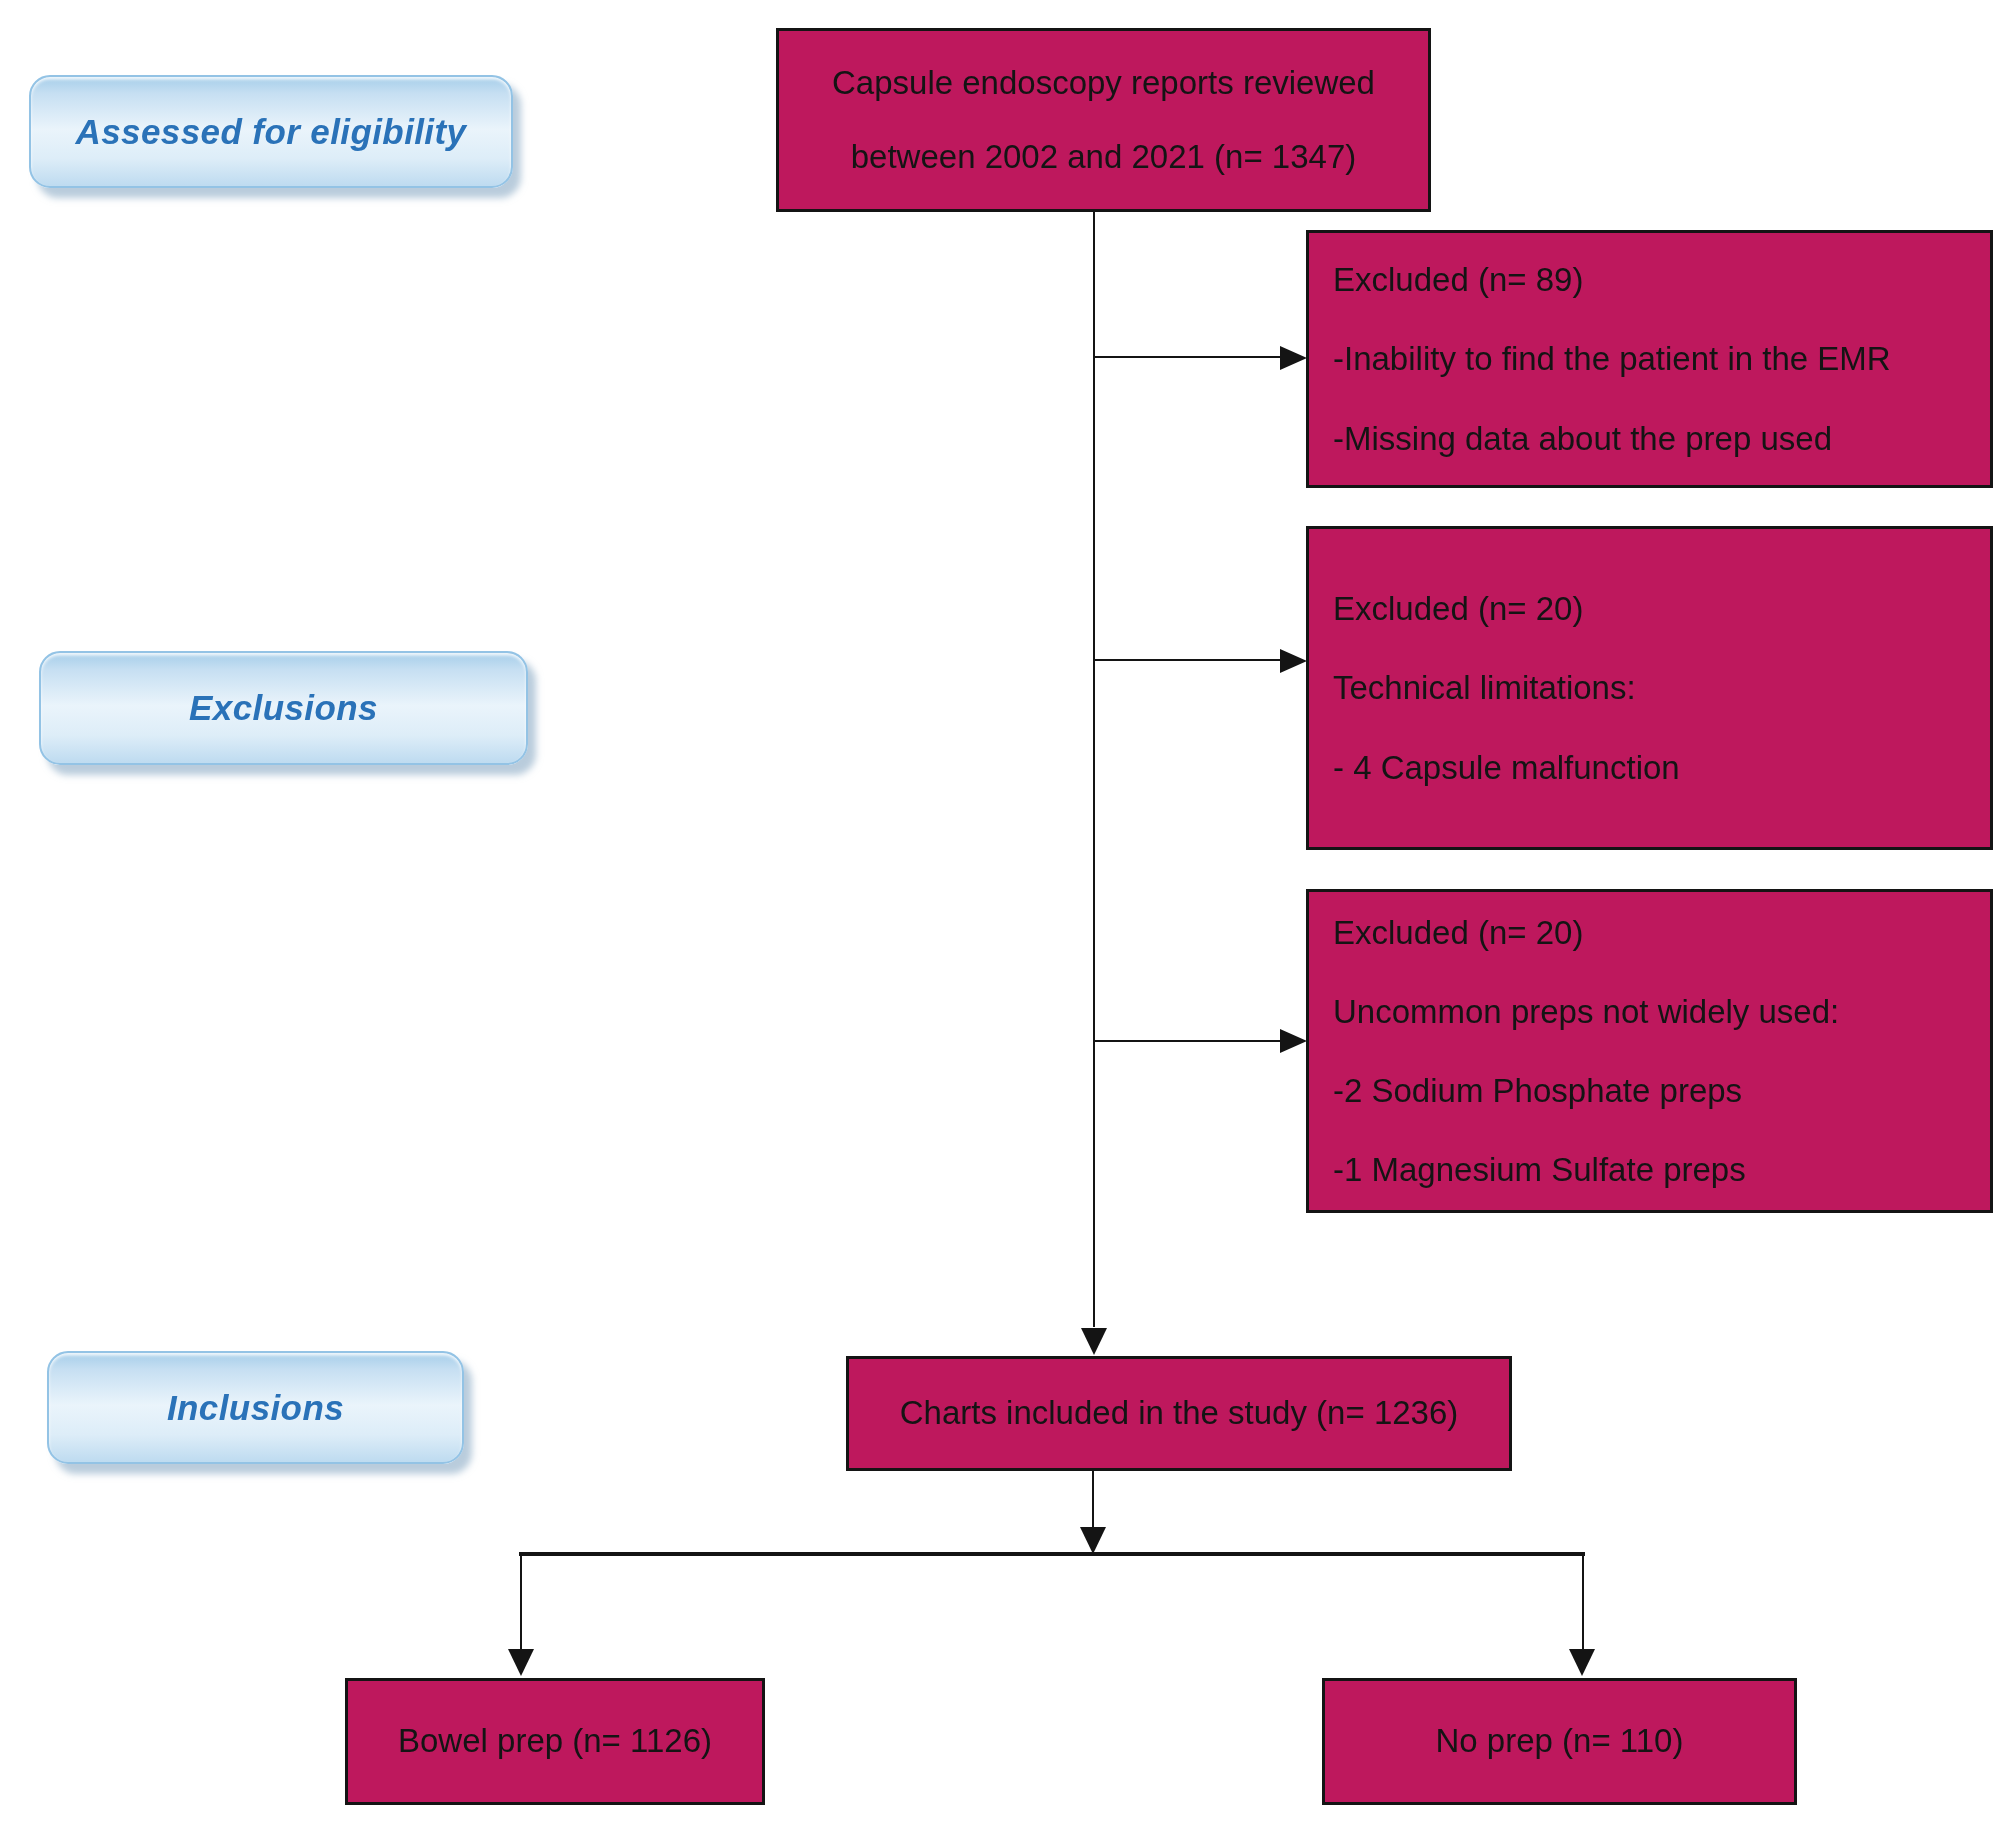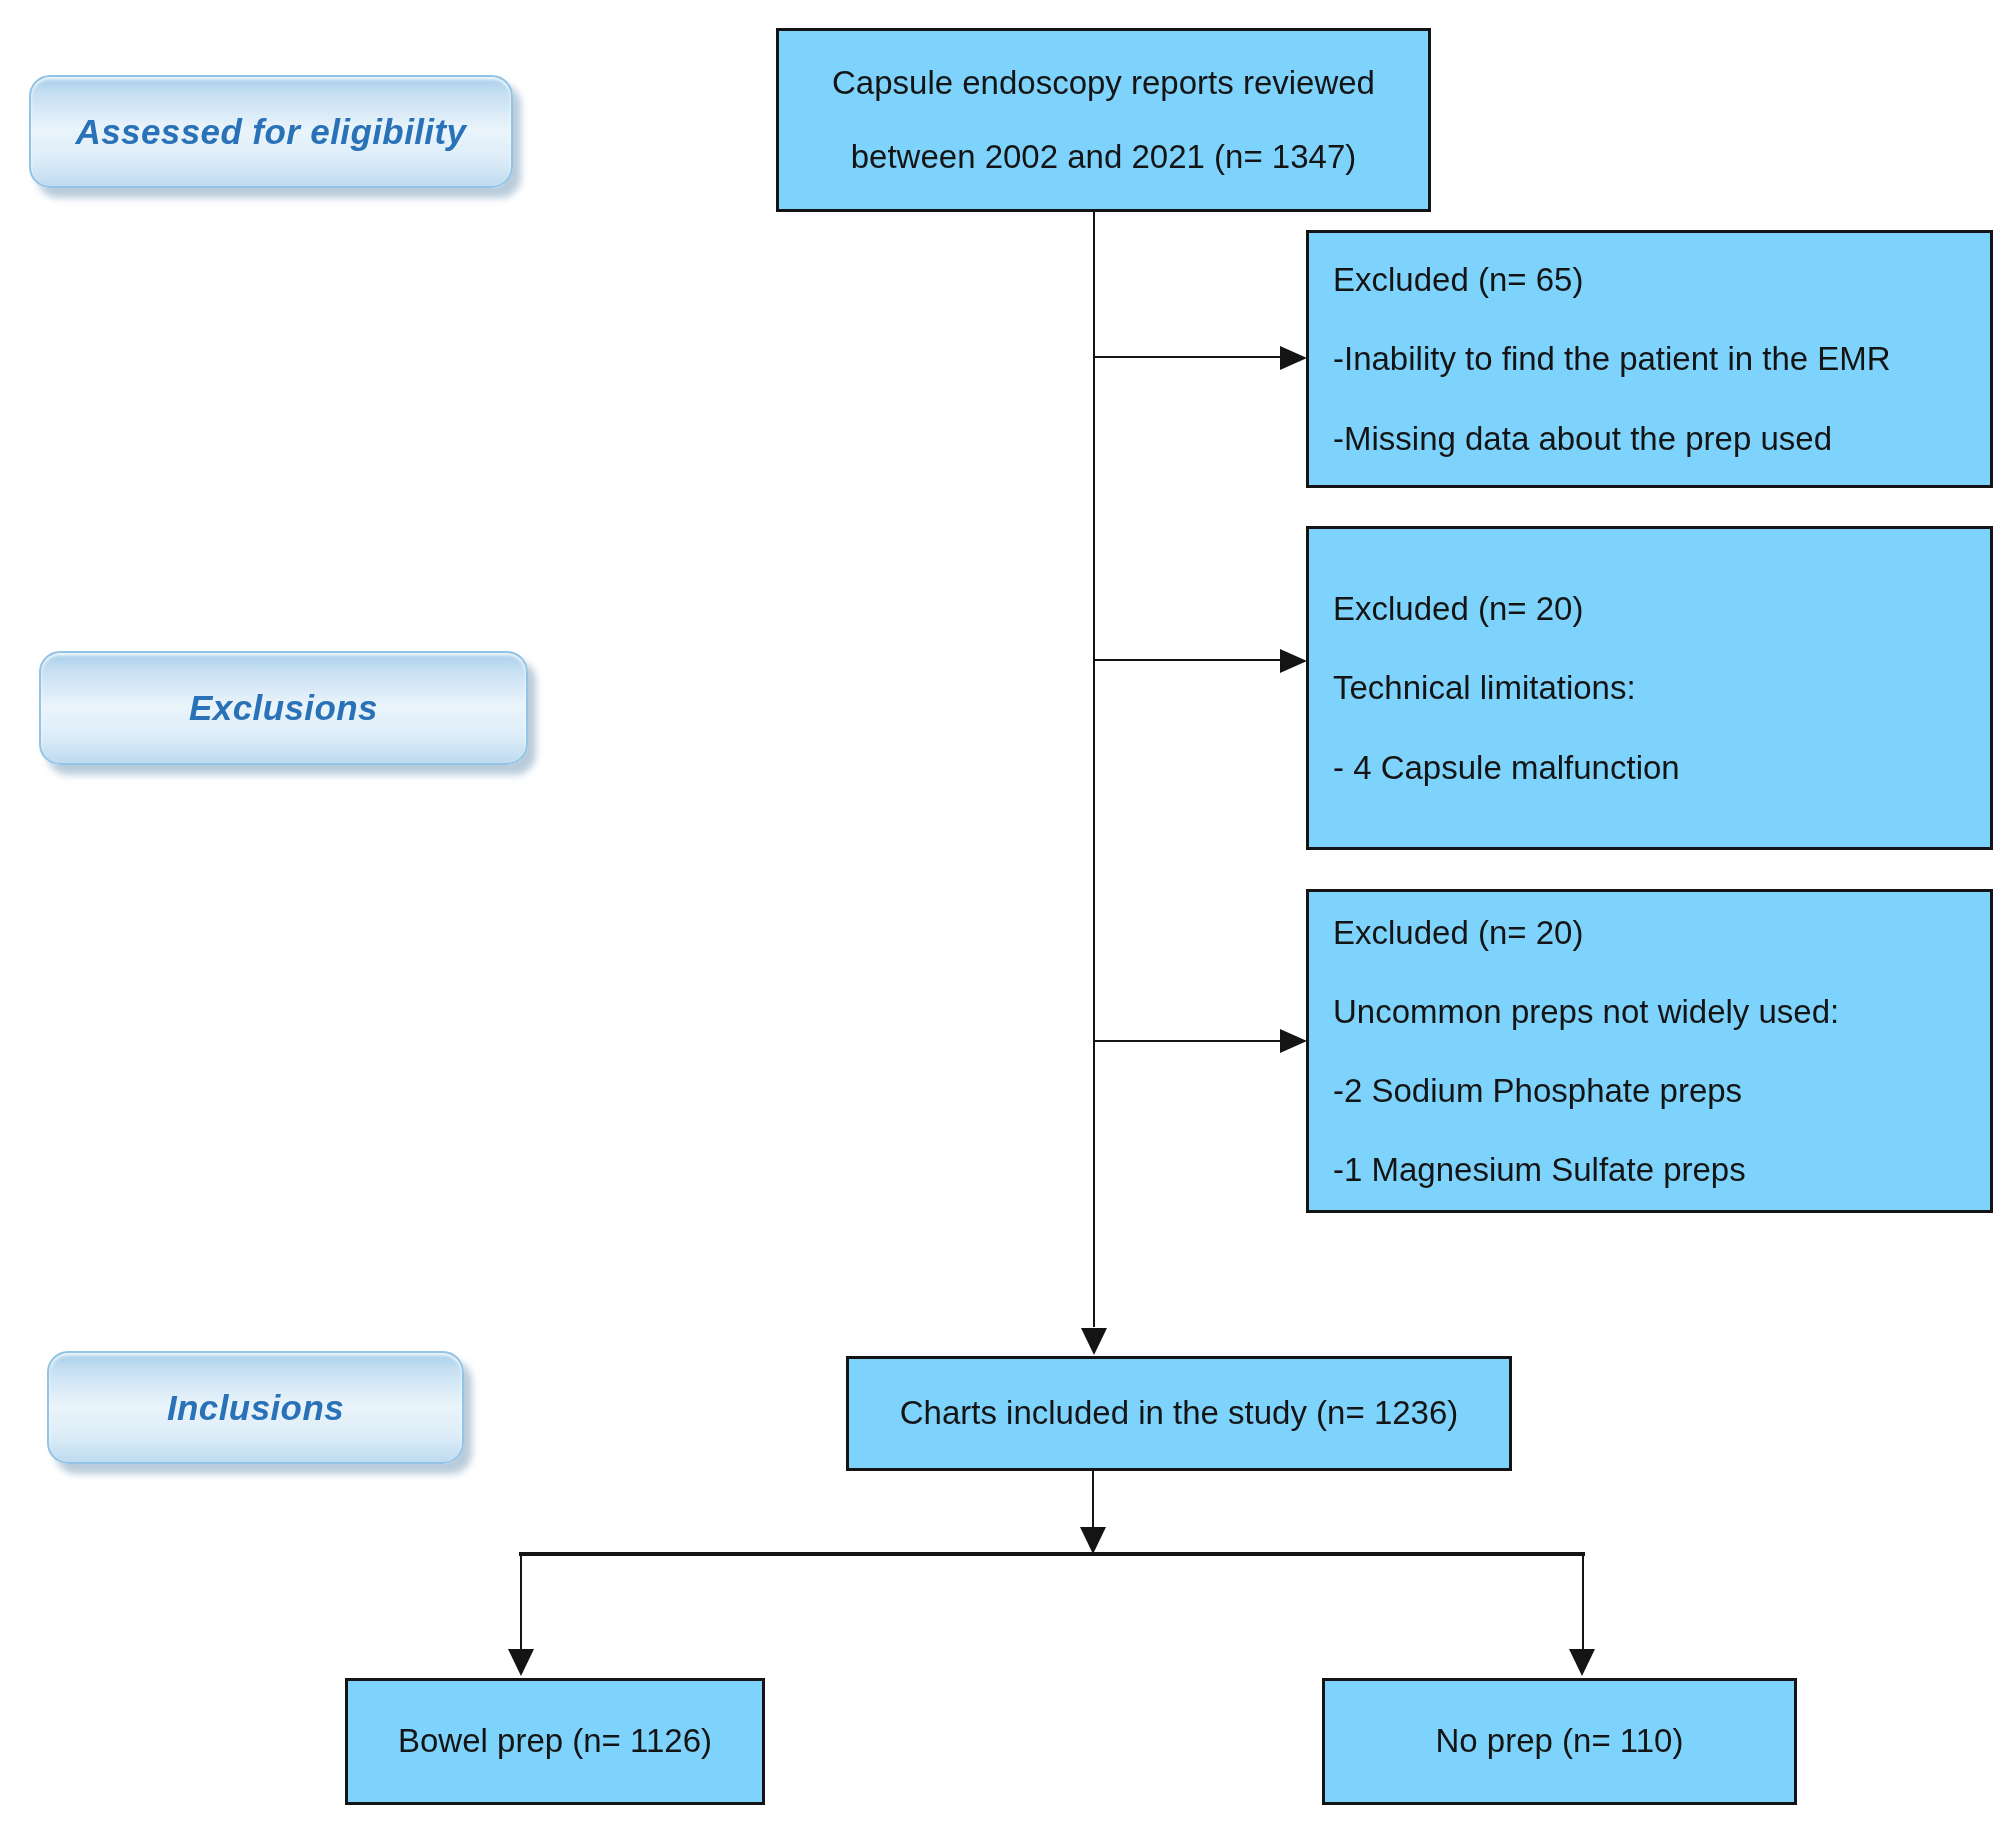--- a/index.html
+++ b/index.html
@@ -12,21 +12,21 @@
     width:2006px;
     height:1844px;
     background:#ffffff;
     overflow:hidden;
   }
 
   
   .box {
     position:absolute;
     border:3.2px solid #141414;
-    background:#7dd3fc;
+    background:#be185d;
     color:#141414;
     font-size:33px;
   }
   .box.centered {
     display:flex;
     flex-direction:column;
     align-items:center;
     justify-content:center;
     text-align:center;
     line-height:2.25;
@@ -104,21 +104,21 @@
   <div class="hline" style="left:1093px; top:356px; width:187px; height:2.4px;"></div>
   <div class="arrow-right" style="left:1280px; top:346px;"></div>
 
   <div class="hline" style="left:1093px; top:659px; width:187px; height:2.4px;"></div>
   <div class="arrow-right" style="left:1280px; top:649px;"></div>
 
   <div class="hline" style="left:1093px; top:1040px; width:187px; height:2.4px;"></div>
   <div class="arrow-right" style="left:1280px; top:1029px;"></div>
 
   <div class="box listy" style="left:1306px; top:230px; width:687px; height:258px;">
-    <div>Excluded (n= 65)</div>
+    <div>Excluded (n= 89)</div>
     <div>-Inability to find the patient in the EMR</div>
     <div>-Missing data about the prep used</div>
   </div>
 
   <div class="box listy" style="left:1306px; top:526px; width:687px; height:324px;">
     <div>Excluded (n= 20)</div>
     <div>Technical limitations:</div>
     <div>- 4 Capsule malfunction</div>
   </div>
 

